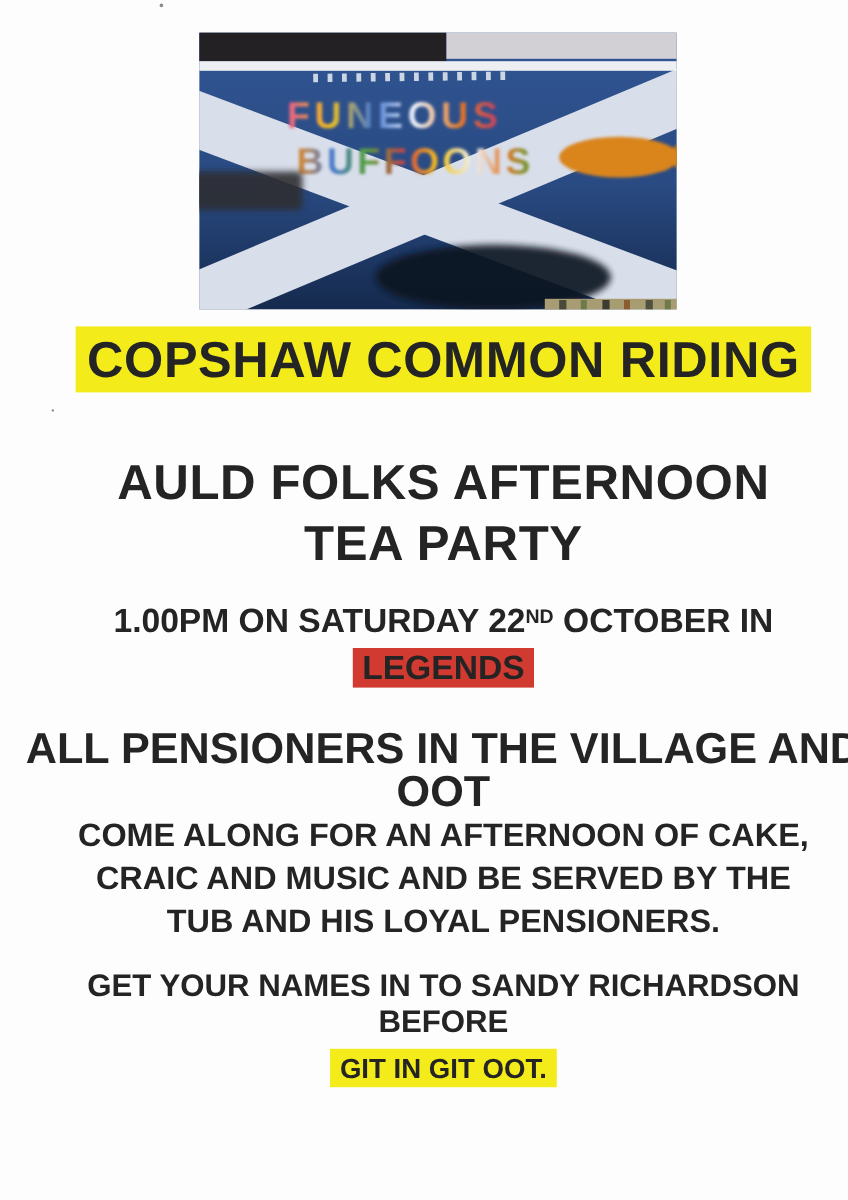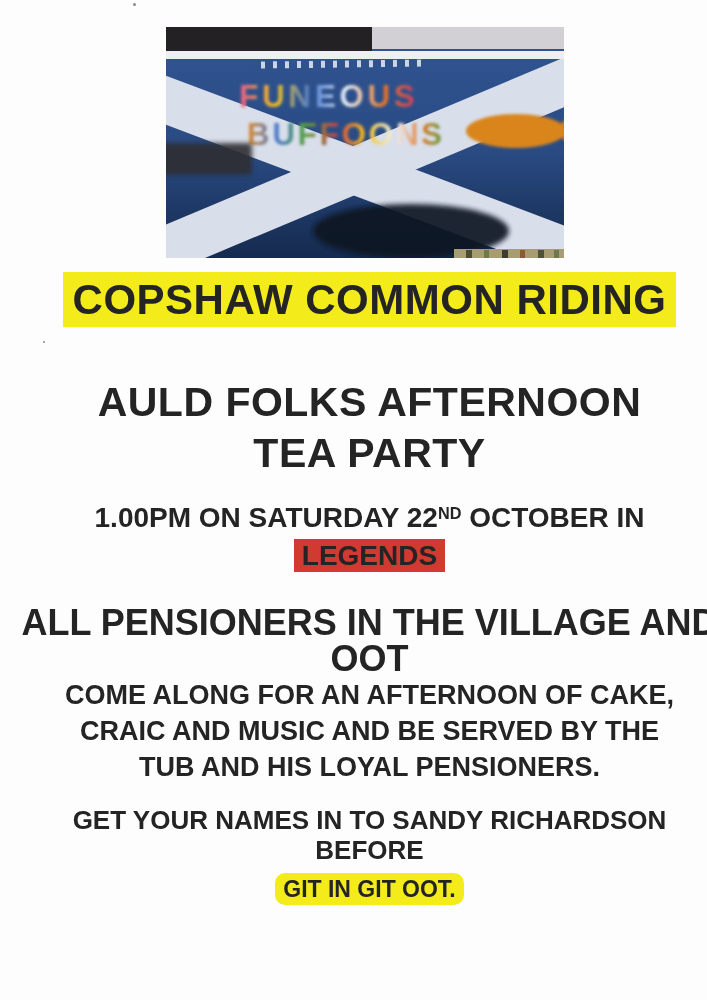--- a/index.html
+++ b/index.html
@@ -63,21 +63,20 @@
   .rsvp {
     margin-top: 20px;
     font-size: 26px;
     line-height: 30px;
   }
   .footer-row { margin-top: 8px; }
   .footer-band {
     font-size: 23px;
     line-height: 32px;
     padding: 0 8px;
-    border-radius: 10px;
   }
   .sup {
     font-size: 58%;
     position: relative;
     top: -0.52em;
     letter-spacing: 0;
   }
   .speck {
     position: absolute;
     width: 3px; height: 3px;

